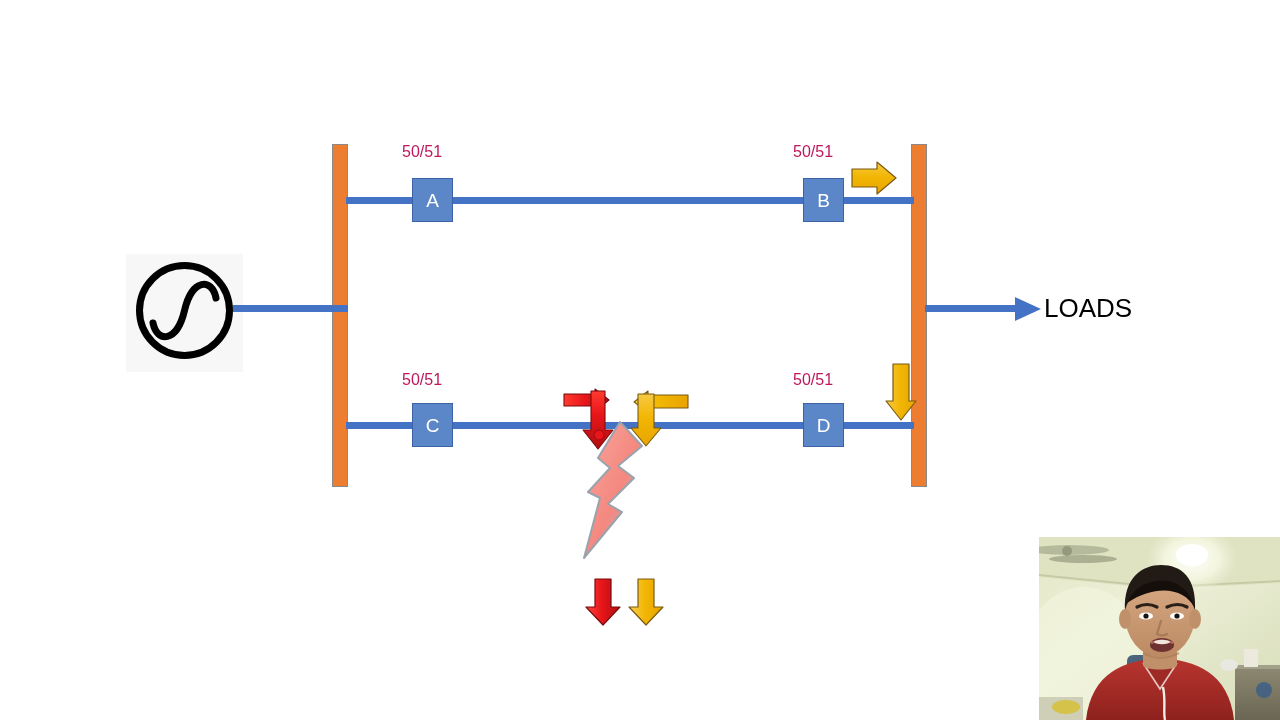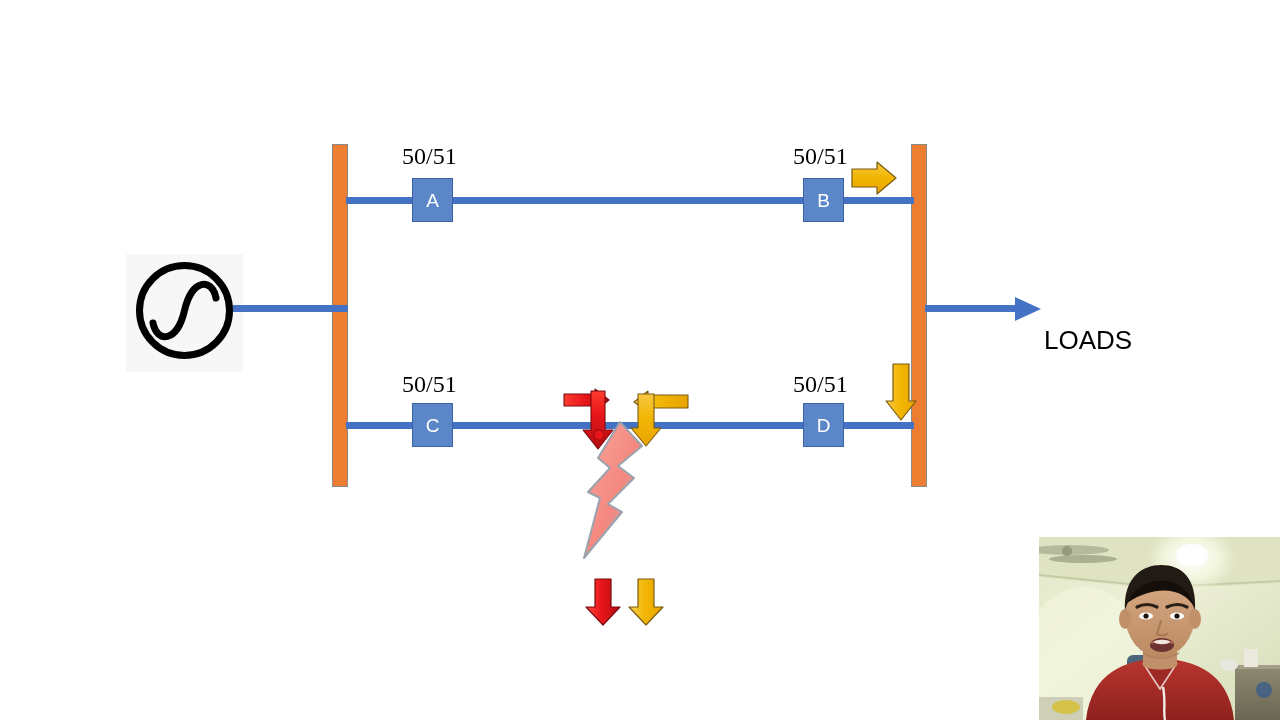--- a/index.html
+++ b/index.html
@@ -75,39 +75,38 @@
     font-family: "Liberation Sans", sans-serif;
   }
   .relay-A { left: 412px; top: 178px; }
   .relay-B { left: 803px; top: 178px; }
   .relay-C { left: 412px; top: 403px; }
   .relay-D { left: 803px; top: 403px; }
 
   
   .lbl-5051 {
     position: absolute;
-    font-size: 24px;
-    color: #000000;
-    font-family: Liberation Serif, serif;
+    font-size: 16px;
+    color: #be185d;
+    font-family: Liberation Sans, sans-serif;
     white-space: nowrap;
   }
   .lbl-A { left: 402px; top: 143px; }
   .lbl-B { left: 793px; top: 143px; }
   .lbl-C { left: 402px; top: 371px; }
   .lbl-D { left: 793px; top: 371px; }
 
   .lbl-loads {
     position: absolute;
     left: 1044px;
     top: 293px;
     font-size: 26px;
     color: #000000;
     font-family: "Liberation Sans", sans-serif;
     white-space: nowrap;
-    margin-top: 32px;
   }
 
   
   .ov {
     position: absolute;
     pointer-events: none;
   }
 
   
   .webcam {

